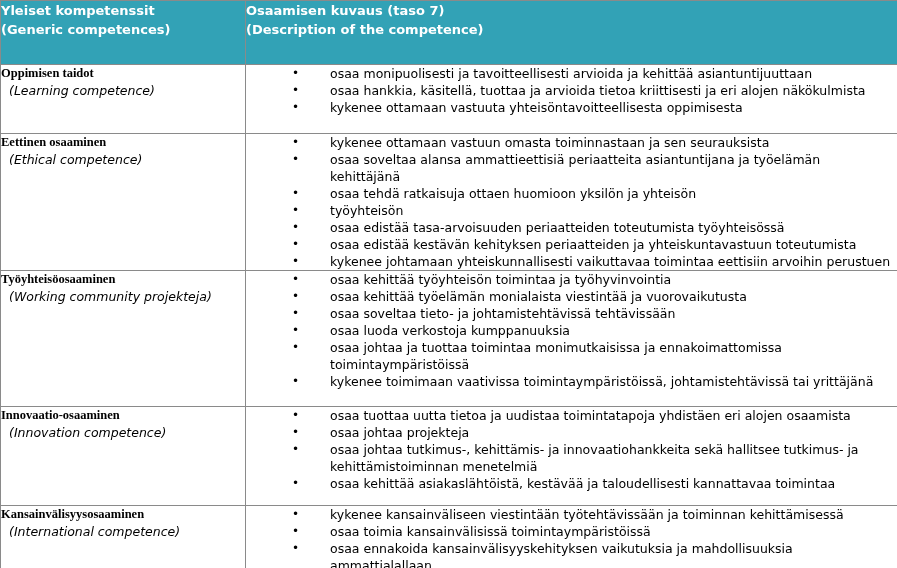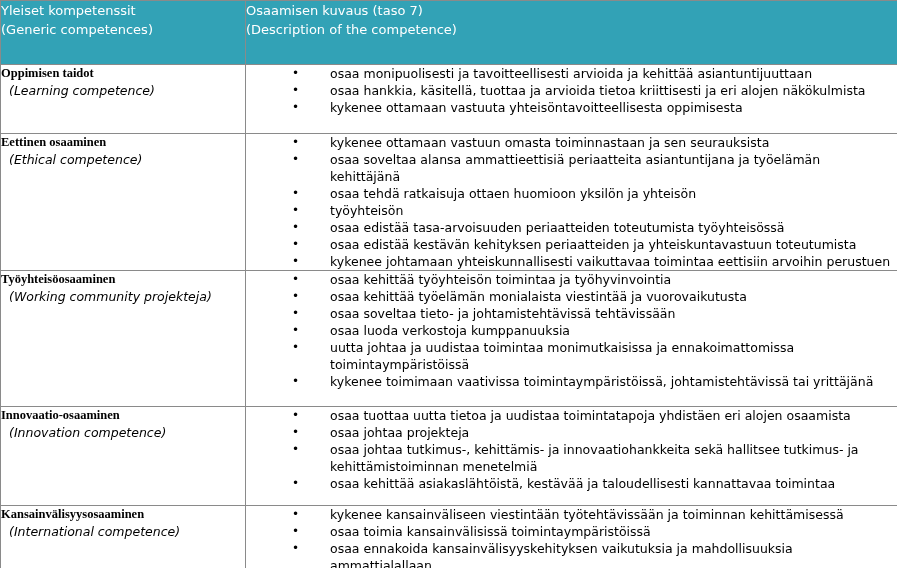--- a/index.html
+++ b/index.html
@@ -13,21 +13,21 @@
   table.comp td, table.comp th {
     border: 1px solid #8a8a8a;
     vertical-align: top;
     padding: 0;
   }
   col.c1 { width: 245px; }
   col.c2 { width: 652px; }
   thead th {
     background: #32a2b6;
     color: #ffffff;
-    font-weight: normal;
+    font-weight: bold;
     text-align: left;
     font-size: 13px;
     line-height: 19px;
     height: 64px;
     padding: 8px 0 0 11px;
     box-sizing: border-box;
   }
   thead th .line { display: block; white-space: nowrap; }
   td.label {
     padding: 11px 0 0 12px;
@@ -111,21 +111,21 @@
     <td class="label">
       <span class="fi">Työyhteisöosaaminen</span>
       <span class="en">(Working community projekteja)</span>
     </td>
     <td class="desc">
       <ul class="items">
             <li><span class="bullet">•</span><span>osaa kehittää työyhteisön toimintaa ja työhyvinvointia</span></li>
             <li><span class="bullet">•</span><span>osaa kehittää työelämän monialaista viestintää ja vuorovaikutusta</span></li>
             <li><span class="bullet">•</span><span>osaa soveltaa tieto- ja johtamistehtävissä tehtävissään</span></li>
             <li><span class="bullet">•</span><span>osaa luoda verkostoja kumppanuuksia</span></li>
-            <li><span class="bullet">•</span><span>uutta johtaa ja uudistaa toimintaa monimutkaisissa ja ennakoimattomissa toimintaympäristöissä</span></li>
+            <li><span class="bullet">•</span><span>osaa johtaa ja tuottaa toimintaa monimutkaisissa ja ennakoimattomissa toimintaympäristöissä</span></li>
             <li><span class="bullet">•</span><span>kykenee toimimaan vaativissa toimintaympäristöissä, johtamistehtävissä tai yrittäjänä</span></li>
           </ul>
     </td>
   </tr>
       <tr class="r4">
     <td class="label">
       <span class="fi">Innovaatio-osaaminen</span>
       <span class="en">(Innovation competence)</span>
     </td>
     <td class="desc">

